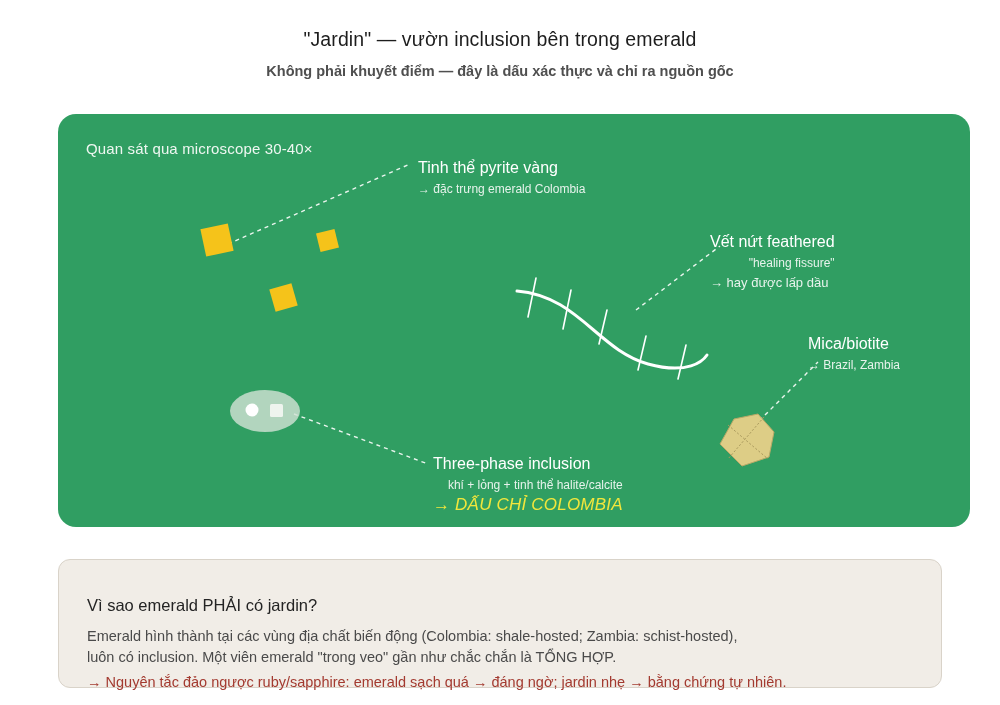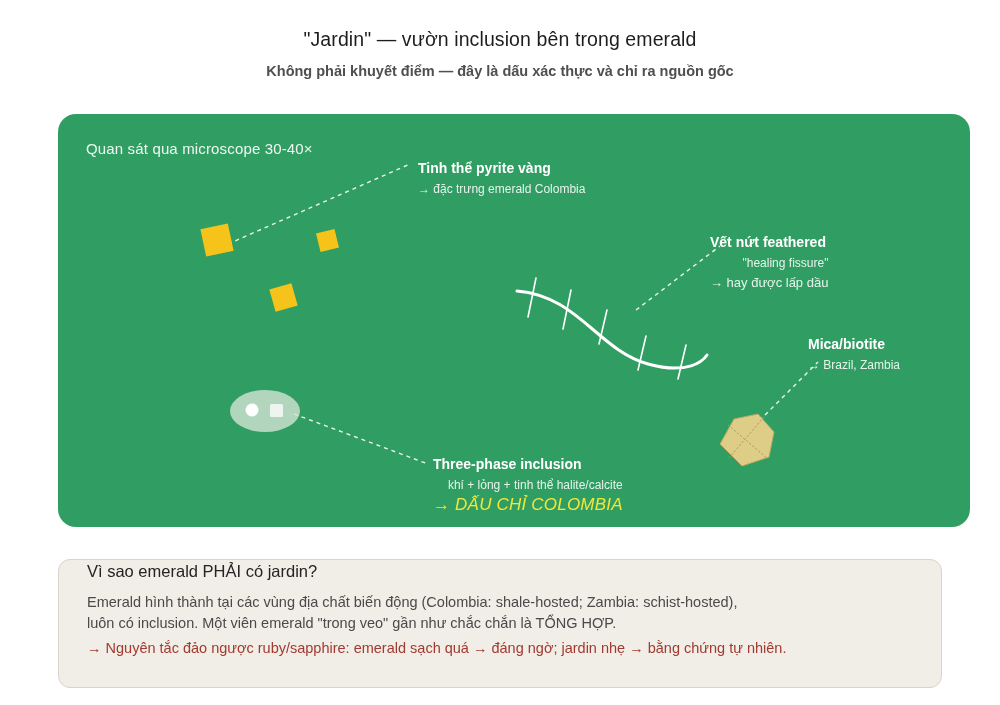--- a/index.html
+++ b/index.html
@@ -70,23 +70,22 @@
     height: 413px;
   }
 
   
   .anno {
     position: absolute;
     white-space: nowrap;
     line-height: 20.5px;
   }
   .anno .t1 {
-    font-size: 14px;
+    font-size: 16px;
     color: #ffffff;
-    font-weight: bold;
   }
   .anno .t2 {
     font-size: 12px;
     color: #e7f3ec;
     text-align: right;
   }
   .anno .t3 {
     font-size: 13px;
     color: #e7f3ec;
   }
@@ -106,21 +105,21 @@
   #why-card {
     position: absolute;
     left: 58px;
     top: 559px;
     width: 884px;
     height: 129px;
     box-sizing: border-box;
     background: #f1ede7;
     border: 1px solid #d9d3c9;
     border-radius: 12px;
-    padding: 0 26px 0 28px;
+    padding: 34px 26px 0 28px;
   }
   #why-title {
     font-size: 16.5px;
     color: #242424;
     font-weight: 400;
     line-height: 22px;
   }
   #why-body {
     margin-top: 10px;
     font-size: 14.5px;

